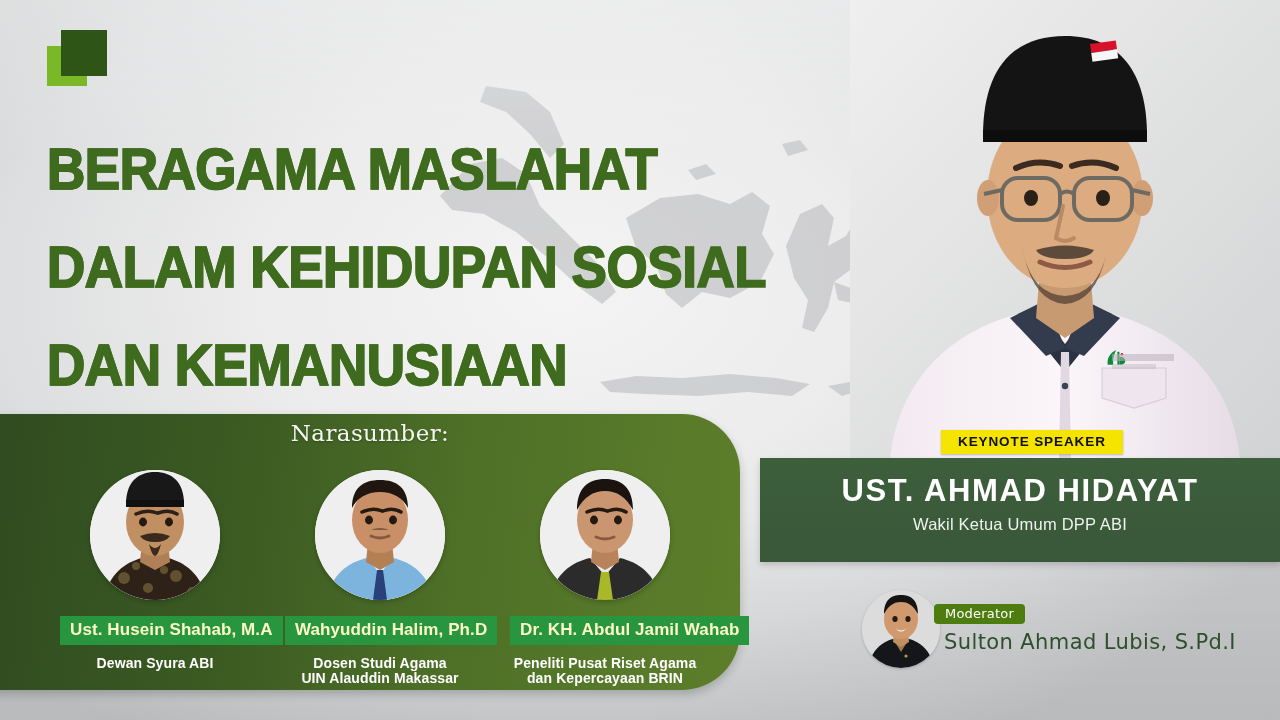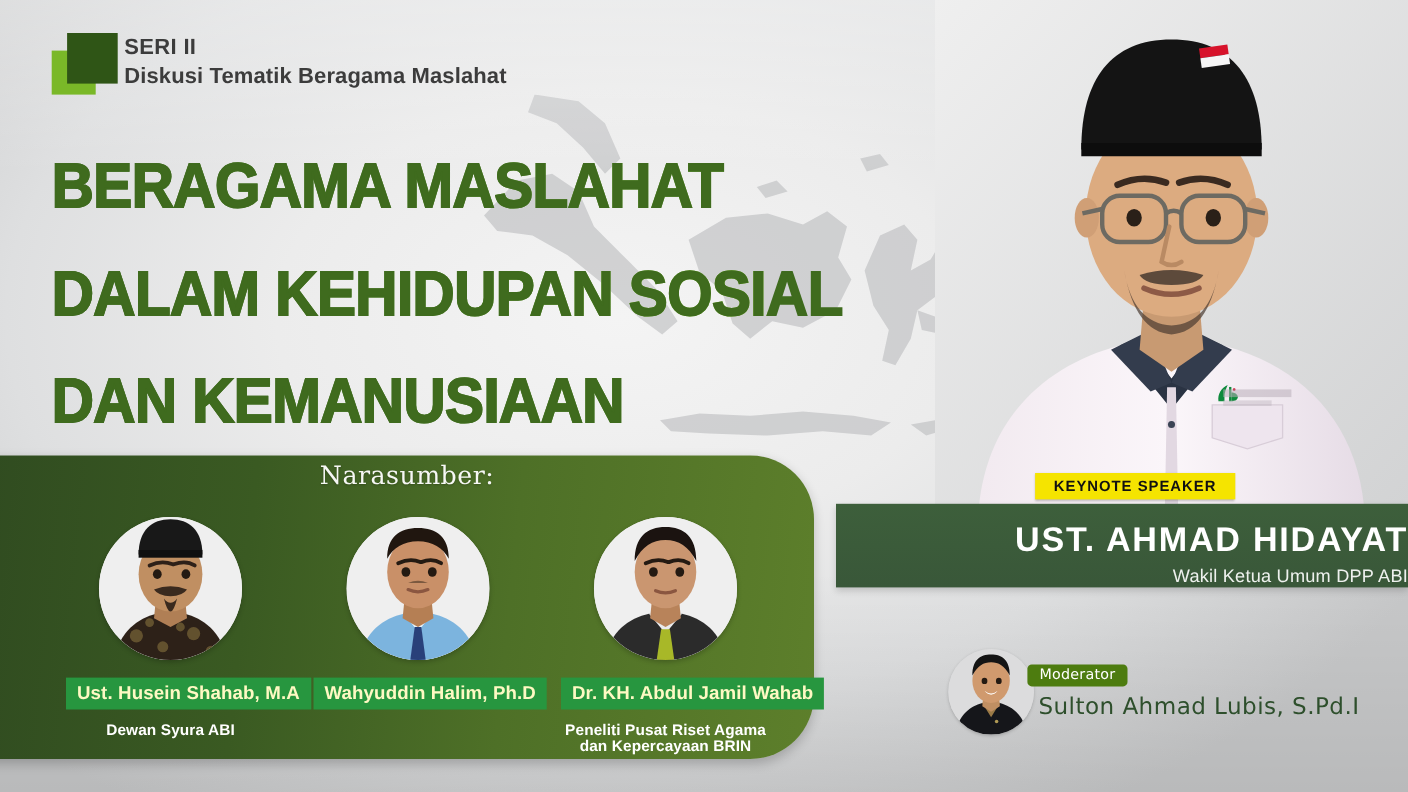--- a/index.html
+++ b/index.html
@@ -65,24 +65,24 @@
   .kp-svg{width:100%;height:100%;display:block;}
 
   .keynote-badge{
     position:absolute;left:941px;top:430px;z-index:6;
     background:#f5e400;color:#111;
     font-size:13.5px;font-weight:700;letter-spacing:.9px;
     padding:4px 17px 5px;
     box-shadow:0 1px 2px rgba(0,0,0,.25);
   }
   .keynote-bar{
-    position:absolute;left:760px;top:458px;width:520px;height:76px;z-index:5;
+    position:absolute;left:760px;top:458px;width:520px;height:104px;z-index:5;
     background:linear-gradient(180deg,#3d5f3b 0%,#395739 100%);
     box-shadow:0 3px 6px rgba(0,0,0,.16);
-    text-align:right;
+    text-align:center;
   }
   .keynote-bar .kname{
     color:#fff;font-size:31px;font-weight:700;letter-spacing:1.6px;
     margin-top:15px;line-height:36px;
   }
   .keynote-bar .krole{
     color:#eef1ee;font-size:16.5px;font-weight:400;letter-spacing:.2px;margin-top:6px;
   }
 
   
@@ -182,24 +182,20 @@
         <path d="M56 0 L96 6 L120 26 L134 58 L120 72 L100 48 L76 26 L50 16 Z"></path>
       </g>
     </svg>
   </div>
 
   <div class="bg-vign"></div>
 
   <div class="brandmark">
     <div class="sq-light"></div>
     <div class="sq-dark"></div>
-  </div>
-  <div class="brandtext">
-    <div class="l1">SERI II</div>
-    <div class="l2">Diskusi Tematik Beragama Maslahat</div>
   </div>
 
   <div class="abilogo">
     <div class="mark">
       <svg viewBox="0 0 52 48" xmlns="http://www.w3.org/2000/svg">
         <path d="M4 46 C2 28 10 14 26 6 C22 16 18 24 18 34 L18 46 Z" fill="#0e8a3c"></path>
         <path d="M20 46 L20 20 L27 13 L27 46 Z" fill="#0b7a34"></path>
         <path d="M29 46 L29 10 L34 10 L34 46 Z" fill="#0e8a3c"></path>
         <path d="M34 24 C44 24 50 30 50 36 C50 42 44 46 36 46 L34 46 Z" fill="#0e8a3c"></path>
         <circle cx="40" cy="18" r="3.4" fill="#c8102e"></circle>
@@ -342,20 +338,24 @@
           <path d="M37 38 C37 18 48 10 65 10 C82 10 93 18 93 38 C88 28 78 22 65 22 C52 22 42 28 37 38 Z" fill="#20160f"></path>
           <path d="M47 42 q11 -5 20 -1" stroke="#241a12" stroke-width="3.5" fill="none" stroke-linecap="round"></path>
           <path d="M68 41 q10 -4 18 1" stroke="#241a12" stroke-width="3.5" fill="none" stroke-linecap="round"></path>
           <ellipse cx="54" cy="50" rx="4" ry="4.4" fill="#241a12"></ellipse>
           <ellipse cx="78" cy="50" rx="4" ry="4.4" fill="#241a12"></ellipse>
           <path d="M56 66 q9 4 18 0" stroke="#8a5640" stroke-width="3" fill="none" stroke-linecap="round"></path>
           <path d="M56 60 q9 -4 18 0" fill="#3b2b1e" opacity=".55"></path>
         </svg>
       </div>
       <div class="namebadge">Wahyuddin Halim, Ph.D</div>
+      <div class="affil">
+        <span>Dosen Studi Agama</span><br>
+        <span>UIN Alauddin Makassar</span>
+      </div>
     </div>
 
     <div class="spk">
       <div class="photo">
         <svg viewBox="0 0 130 130" xmlns="http://www.w3.org/2000/svg">
           <rect width="130" height="130" fill="#efefef"></rect>
           <path d="M10 130 C14 104 32 92 50 88 L80 88 C98 92 116 104 120 130 Z" fill="#2b2b2b"></path>
           <path d="M50 88 L65 106 L80 88 L74 84 L65 96 L56 84 Z" fill="#e9eaec"></path>
           <path d="M61 102 L69 102 L73 130 L57 130 Z" fill="#a8b828"></path>
           <path d="M53 72 L77 72 L79 92 L65 100 L51 92 Z" fill="#b8835a"></path>

